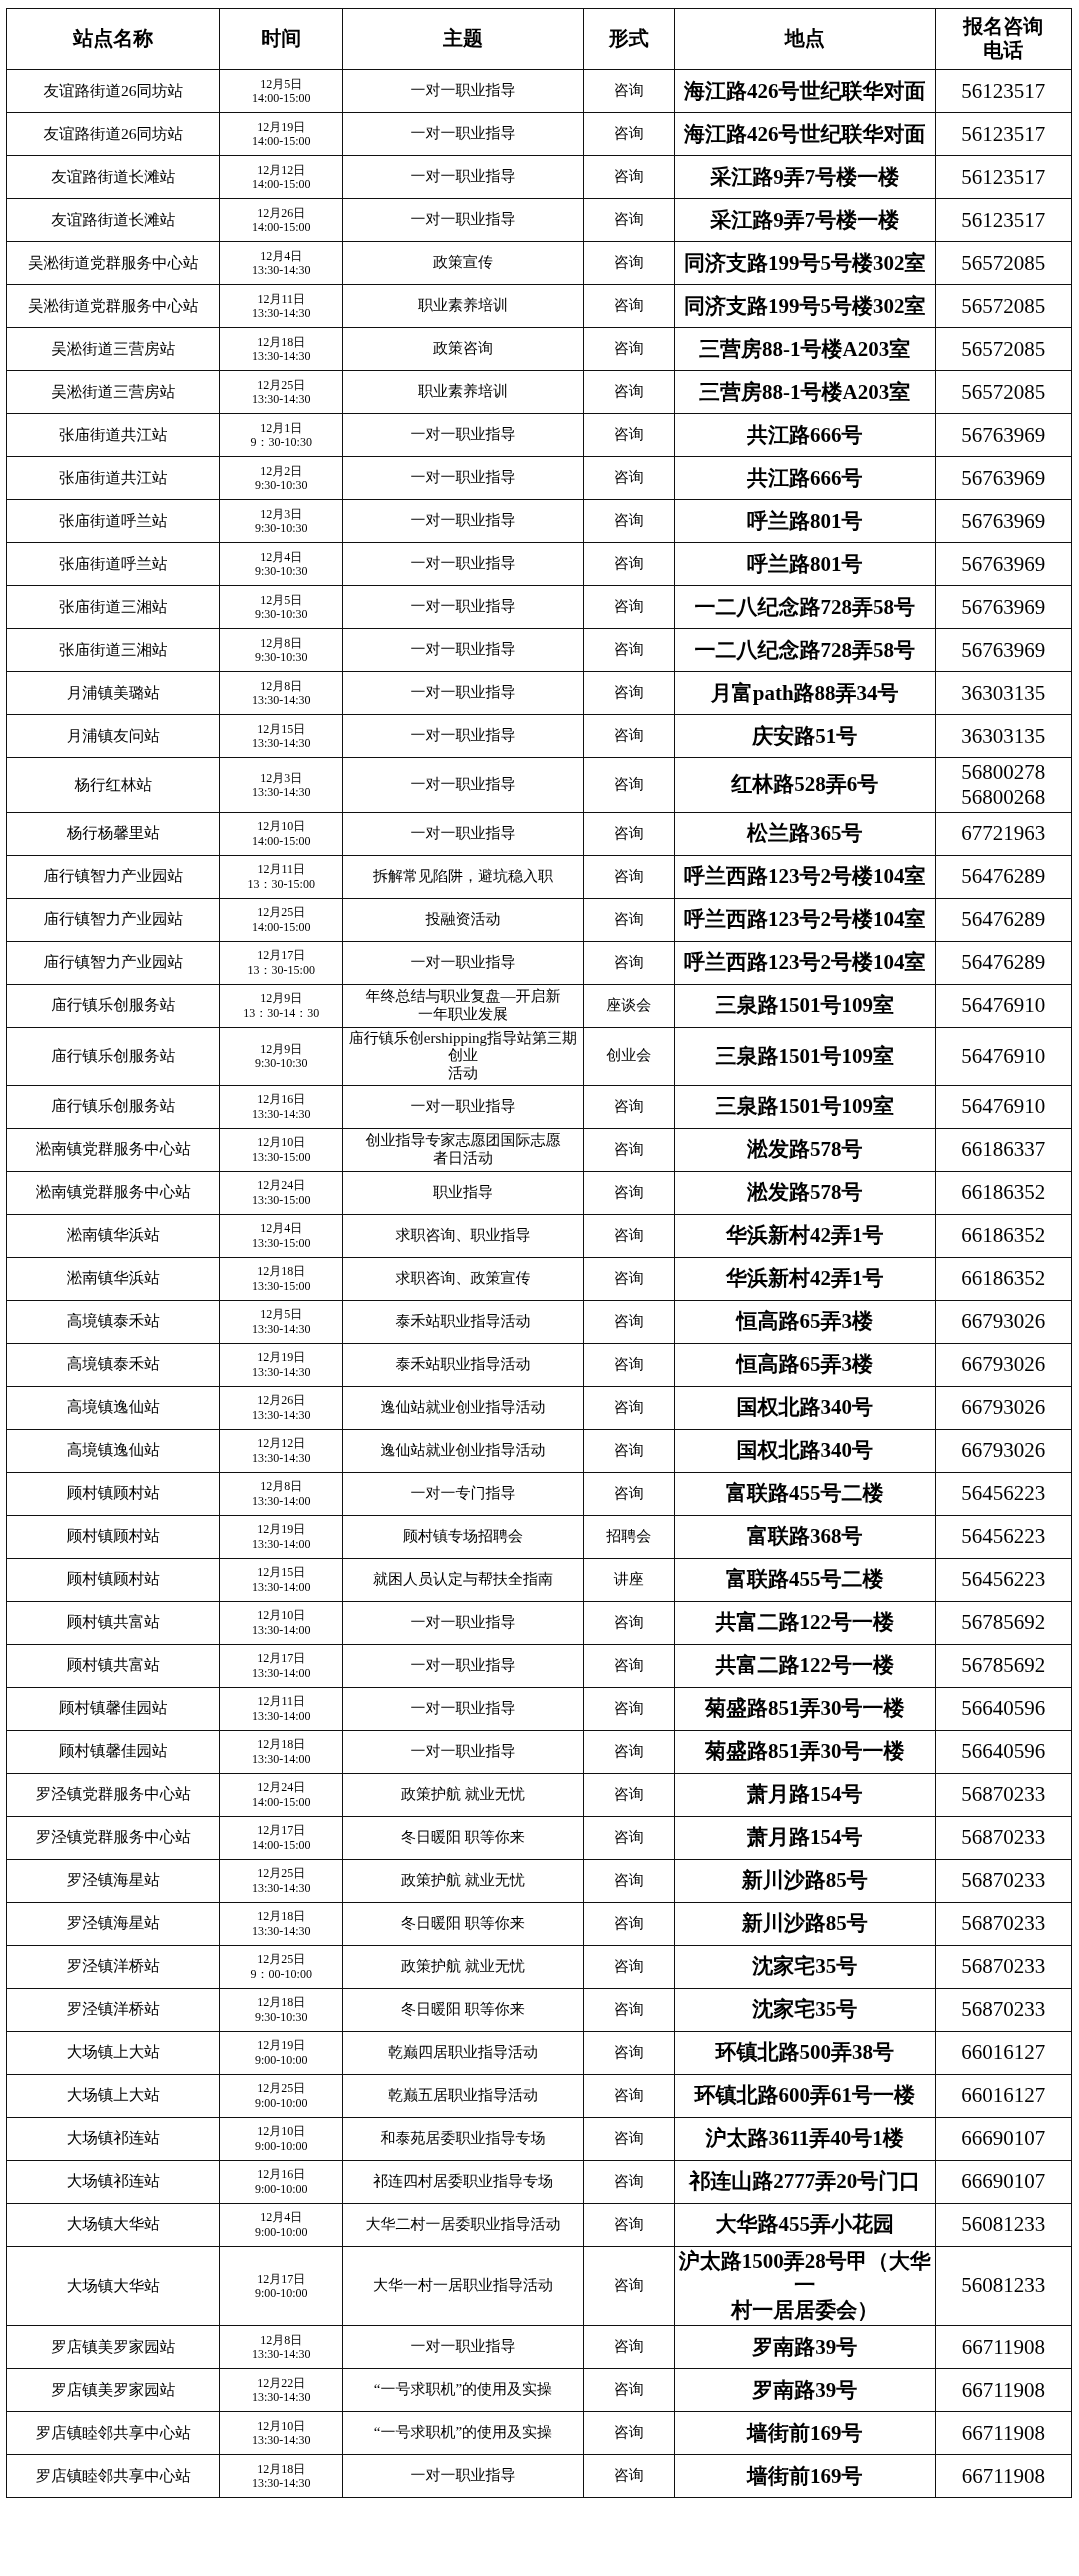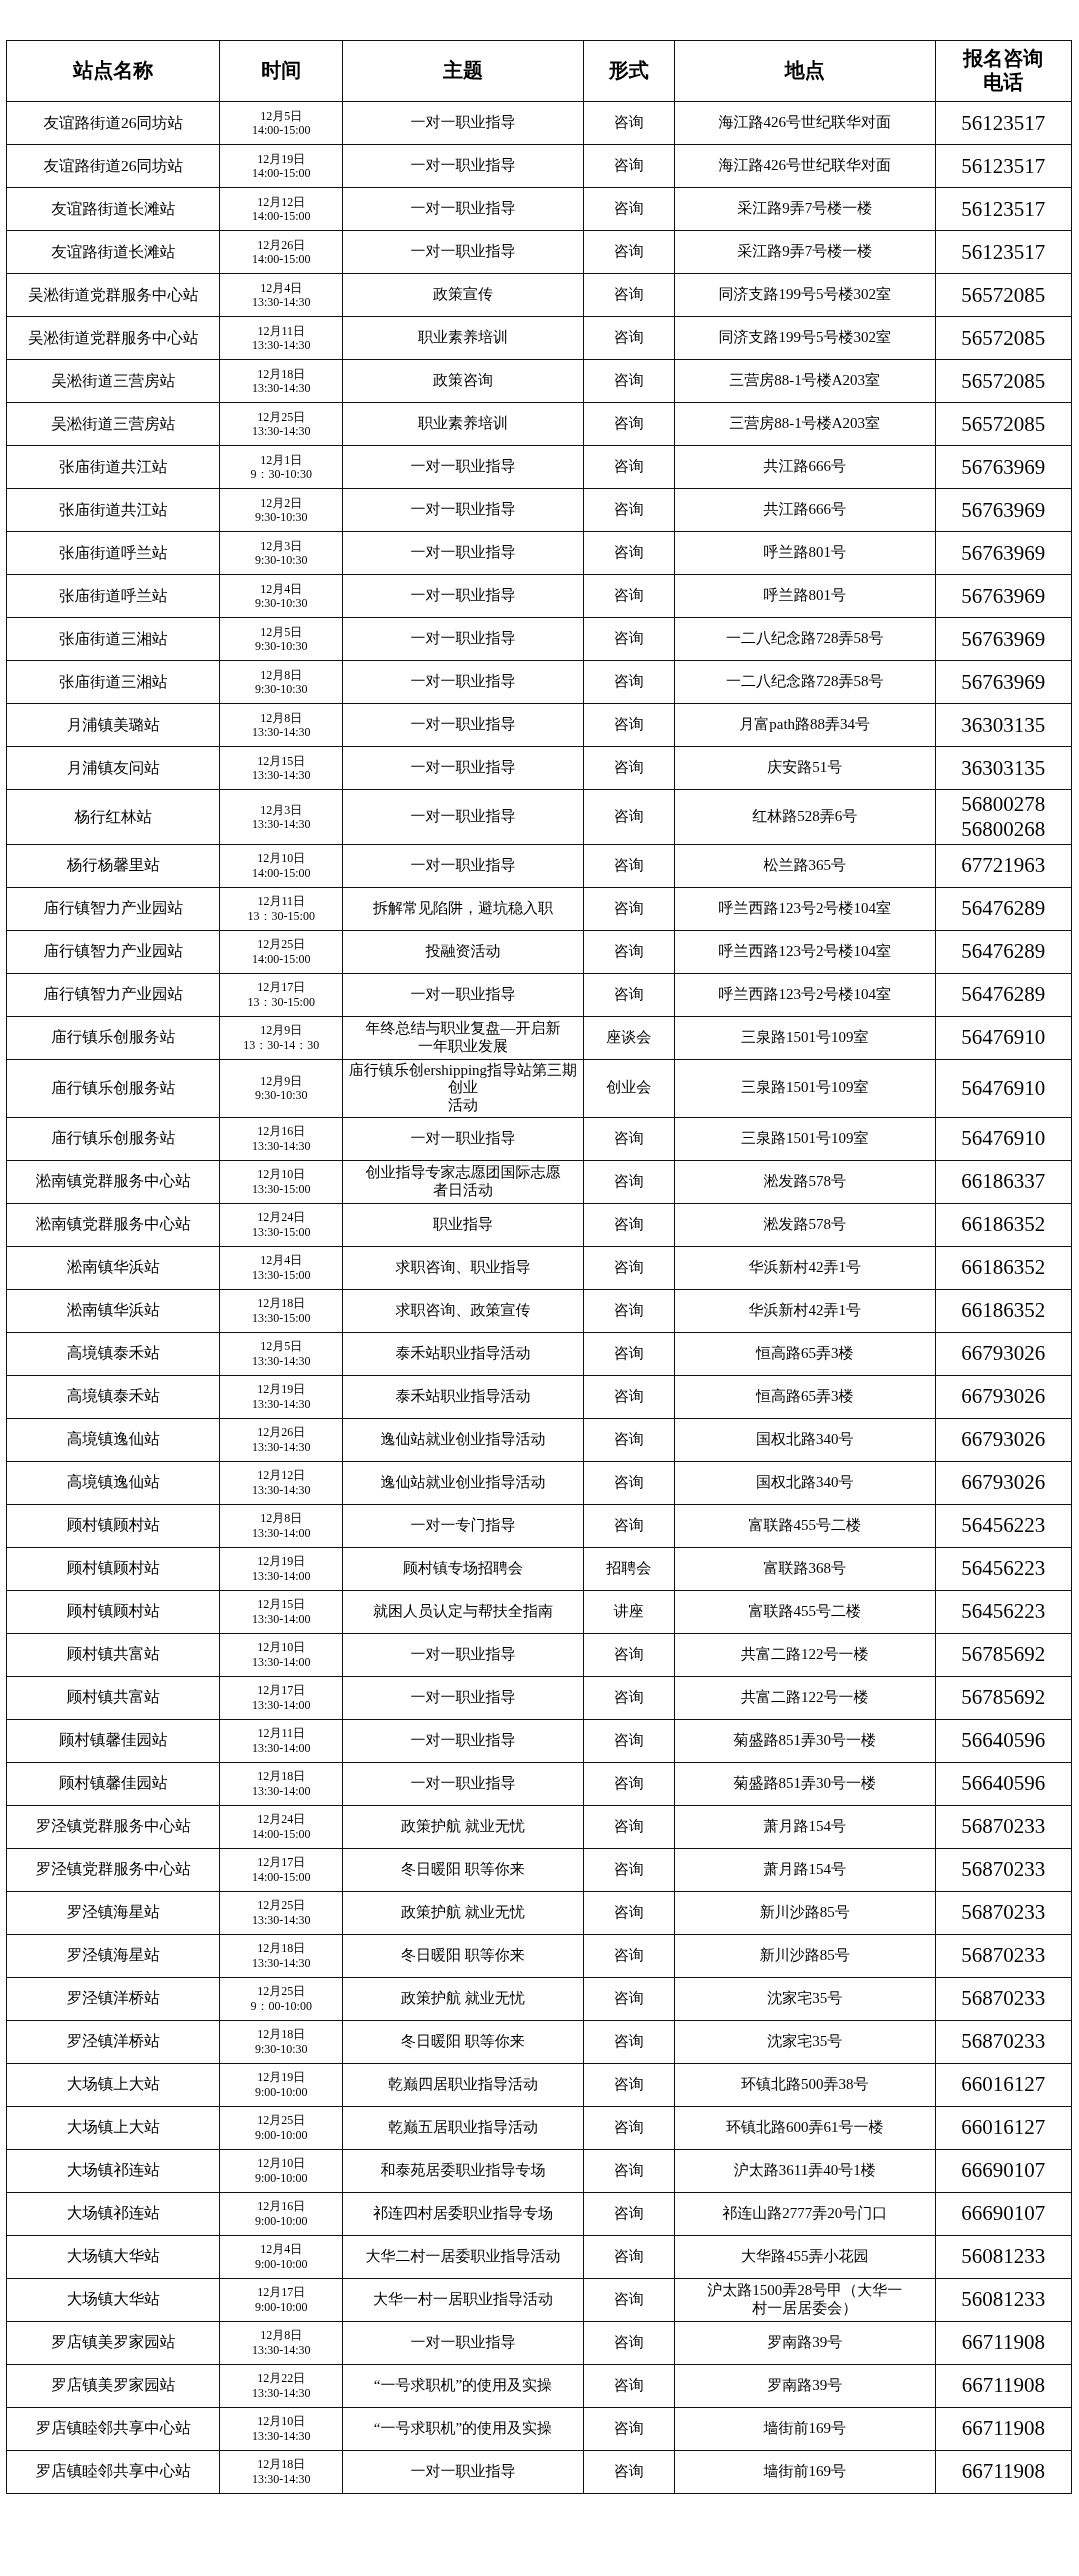--- a/index.html
+++ b/index.html
@@ -2,21 +2,21 @@
 <html><head>
 <meta charset="utf-8">
 <style>
   html,body{margin:0;padding:0;background:#ffffff;}
   body{
     width:1080px;
     font-family:"Liberation Serif","DejaVu Serif",serif;
     color:#000;
     -webkit-font-smoothing:none;
   }
-  #wrap{padding:8px 6px 10px 6px;box-sizing:border-box;width:908px;margin-top:32px;}
+  #wrap{padding:8px 6px 10px 6px;box-sizing:border-box;width:908px;}
   table{
     border-collapse:collapse;
     width:1066px;
     table-layout:fixed;
     border:1.5px solid #111;
   }
   th,td{
     border:1px solid #111;
     text-align:center;
     vertical-align:middle;
@@ -30,21 +30,21 @@
     height:52px;
     padding:4px 2px;
   }
   tbody td{
     font-size:15.5px;
     height:38px;
   }
   td.c-time{font-size:12px;font-family:Liberation Serif, serif;}
   td.c-theme{font-size:15px;}
   td.c-form{font-size:15px;}
-  td.c-place{font-size:15px;}
+  td.c-place{font-size:21px;font-weight:bold;}
   td.c-phone{font-size:21px;}
   .l1{display:block;}
   col.c1{width:188px;}
   col.c2{width:108px;}
   col.c3{width:212px;}
   col.c4{width:80px;}
   col.c5{width:230px;}
   col.c6{width:120px;}
 </style>
 </head>

